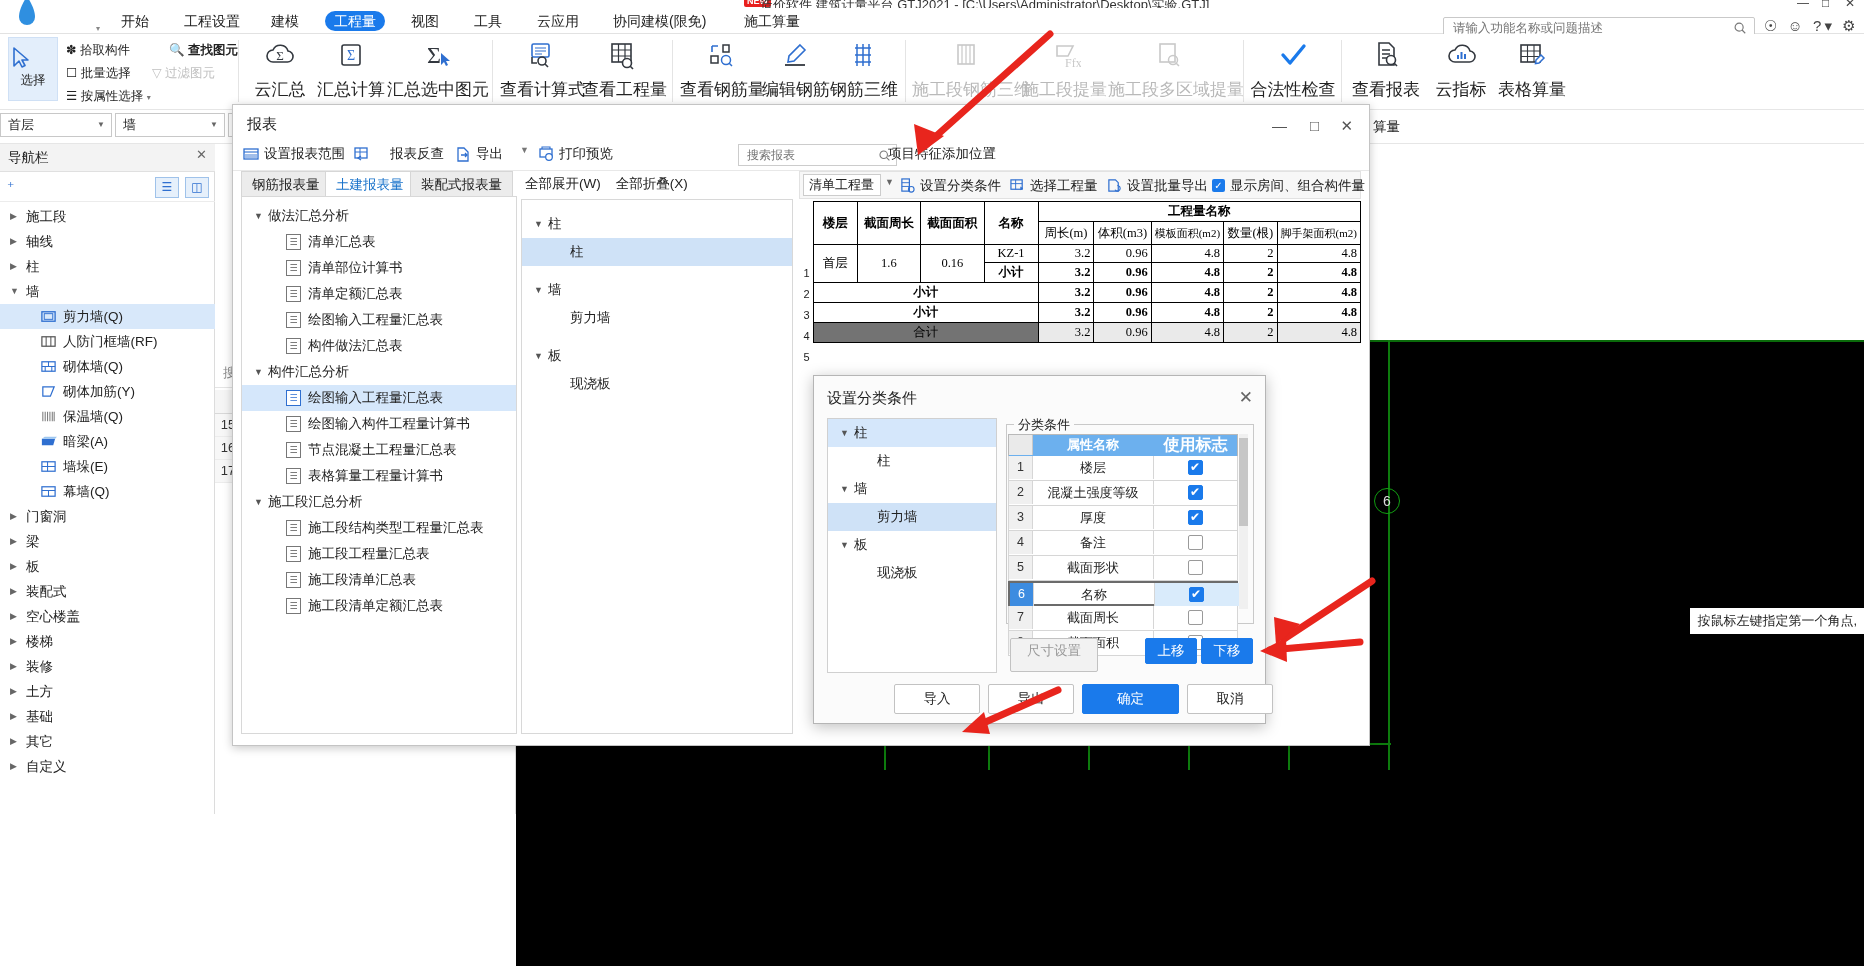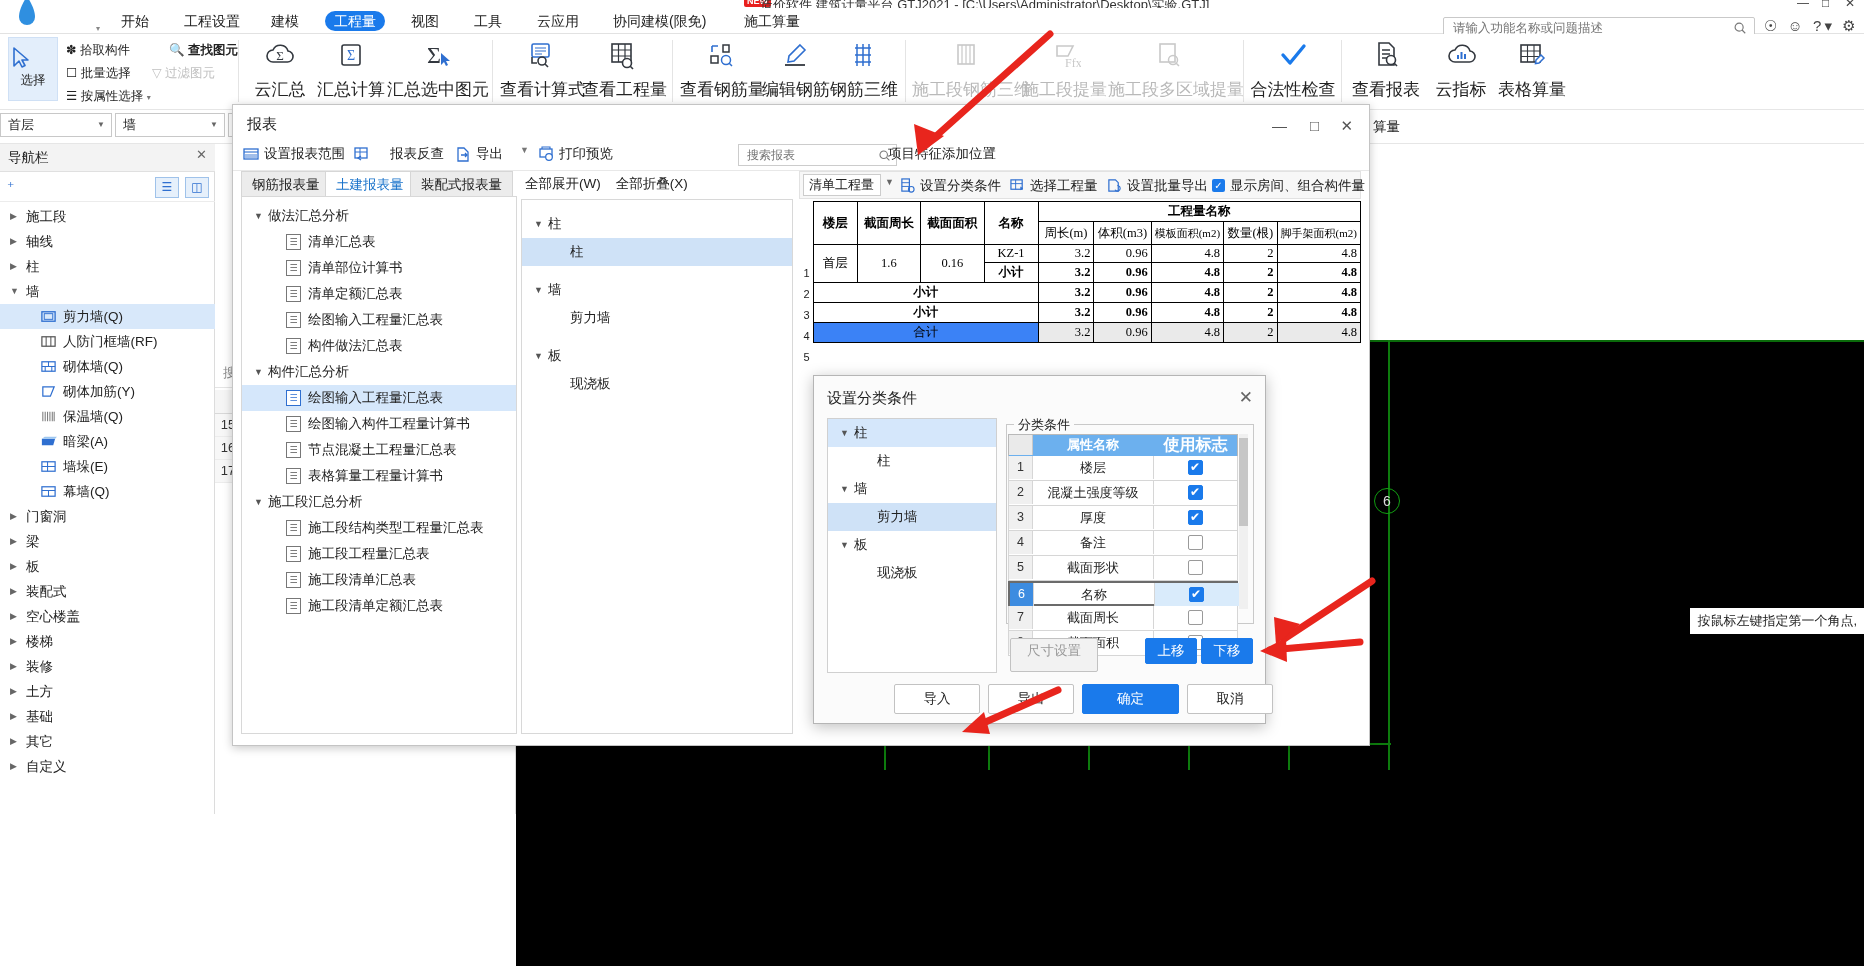--- a/index.html
+++ b/index.html
@@ -1002,21 +1002,21 @@
             </tr>
             <tr>
               <td class="b" colspan="4">小计</td>
               <td class="r b">3.2</td>
               <td class="r b">0.96</td>
               <td class="r b">4.8</td>
               <td class="r b">2</td>
               <td class="r b">4.8</td>
             </tr>
             <tr>
-              <td colspan="4" style="background:#3b82f6;">合计</td>
+              <td colspan="4" style="background:#737373;">合计</td>
               <td class="r" style="background:#eaeaea;">3.2</td>
               <td class="r" style="background:#eaeaea;">0.96</td>
               <td class="r" style="background:#eaeaea;">4.8</td>
               <td class="r" style="background:#eaeaea;">2</td>
               <td class="r" style="background:#eaeaea;">4.8</td>
             </tr>
           </tbody>
             </table>
         </div>
       </div>

